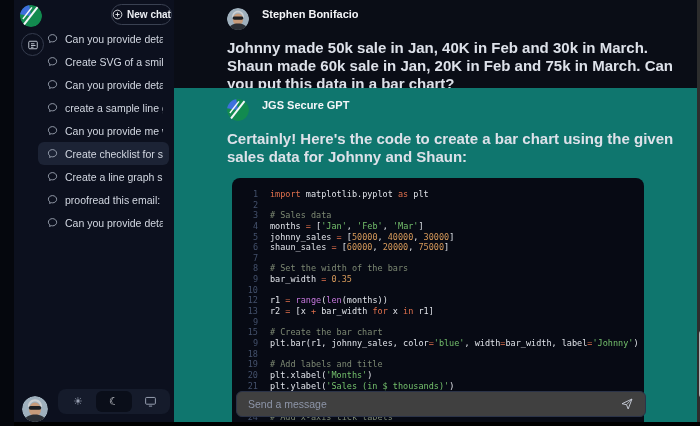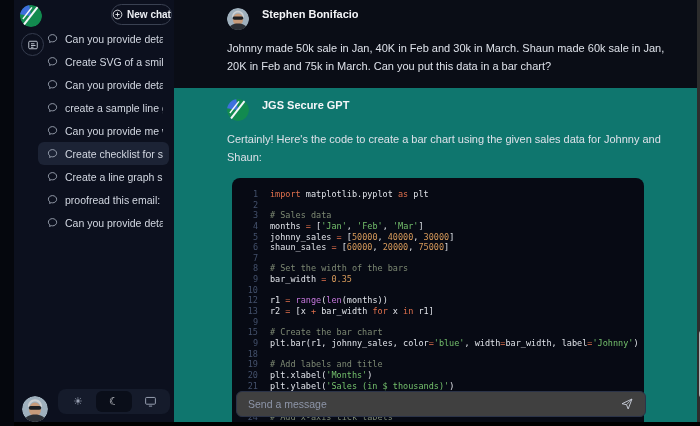--- a/index.html
+++ b/index.html
@@ -38,21 +38,21 @@
   .theme-btn.active { background:#0a0e19; color:#eef0f5; }
 
   
   .main { position:absolute; left:160px; top:0; right:0; bottom:0; }
   .user-section { position:absolute; left:0; top:0; right:0; height:88px; background:#0a0d16; }
   .assistant-section { position:absolute; left:0; top:88px; right:0; bottom:0; background:#0f766e; }
   .msg-inner { position:absolute; left:53px; right:30px; top:0; }
   .msg-head { display:flex; align-items:flex-start; gap:13px; }
   .msg-avatar { width:22px; height:22px; flex:0 0 auto; }
   .msg-name { font-size:11px; font-weight:bold; color:#f4f5f8; }
-  .msg-text { margin-top:9px; font-size:11px; line-height:18px; color:#dde1e9; max-width:462px; }
+  .msg-text { margin-top:9px; font-size:15px; line-height:18px; color:#dde1e9; max-width:462px;font-weight:bold; }
 
   .user-section .msg-inner { top:8px; }
   .assistant-section .msg-inner { top:11px; }
 
   
   .code-block { margin-top:12px; margin-left:5px; width:412px; height:300px;
                 background:#070a14; border-radius:8px; padding:11px 0 0 10px;
                 overflow:hidden; }
   .code-line { height:10.65px; line-height:10.65px; white-space:pre;
                font-family:"DejaVu Sans Mono", monospace; font-size:8.5px; }

